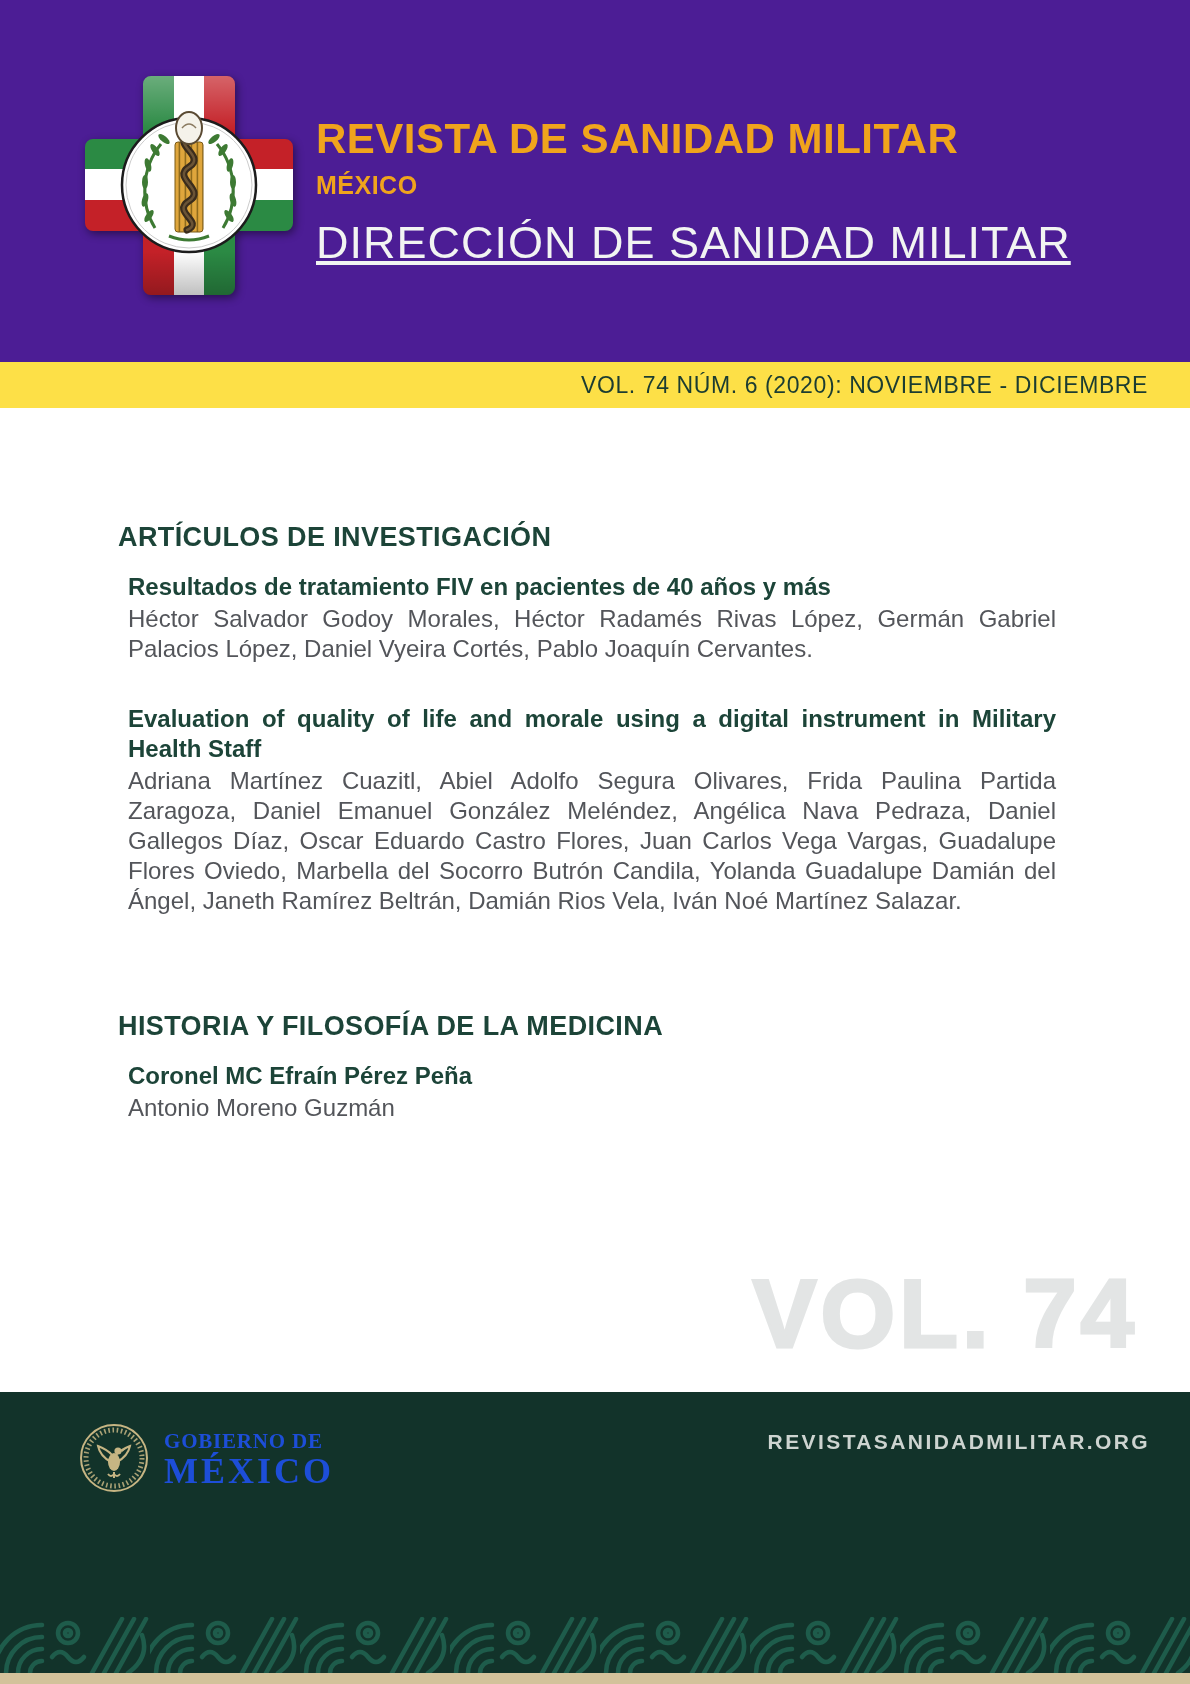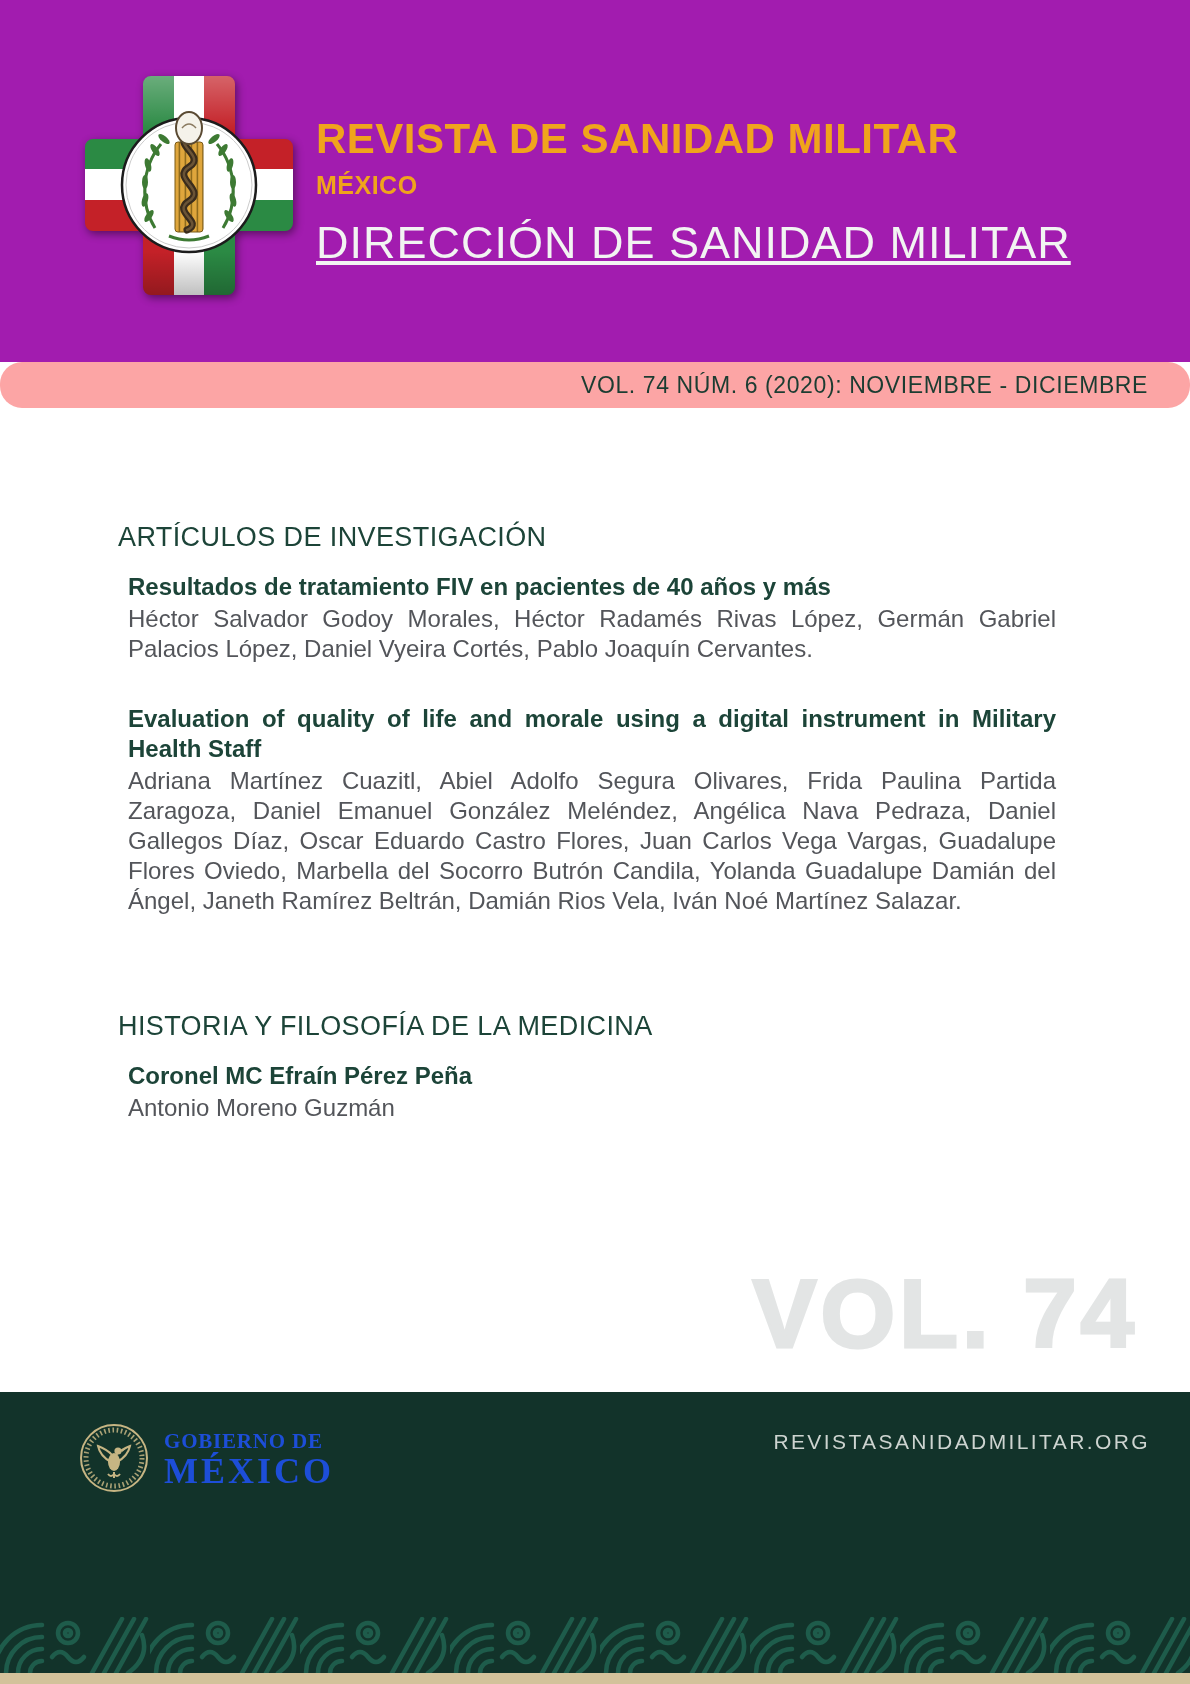--- a/index.html
+++ b/index.html
@@ -1,56 +1,56 @@
 <!DOCTYPE html>
 <html><head>
 <meta charset="utf-8">
 <style>
   html,body{margin:0;padding:0;background:#ffffff;}
   .page{
     position:relative;width:1190px;height:1684px;overflow:hidden;
     font-family:"Liberation Sans","DejaVu Sans",sans-serif;background:#ffffff;
   }
   
-  .masthead{position:absolute;top:0;left:0;width:1190px;height:362px;background:#a21caf;}
+  .masthead{position:absolute;top:0;left:0;width:1190px;height:362px;background:#4c1d95;}
   .logo{position:absolute;left:85px;top:76px;width:208px;height:219px;filter:drop-shadow(2px 3px 4px rgba(0,0,0,.45));}
   .masthead-text{position:absolute;left:316px;top:118px;}
   .journal-title{margin:0;font-size:42px;font-weight:bold;color:#F0A41C;letter-spacing:.5px;line-height:1;}
   .journal-country{margin:13px 0 0 0;font-size:25px;font-weight:bold;color:#F0A41C;letter-spacing:.5px;line-height:1;}
   .journal-dept{margin:22px 0 6px 0;font-size:45px;font-weight:300;color:#F2F4F2;letter-spacing:1px;line-height:1;text-decoration:underline;}
   
   .issue-banner{
-    position:absolute;top:362px;left:0;width:1190px;height:46px;background:#fca5a5;
-    display:flex;align-items:center;justify-content:flex-end;padding-right:42px;box-sizing:border-box;border-radius:22px;
+    position:absolute;top:362px;left:0;width:1190px;height:46px;background:#fde047;
+    display:flex;align-items:center;justify-content:flex-end;padding-right:42px;box-sizing:border-box;
   }
   .issue-banner span{font-size:23px;color:#1B3C31;letter-spacing:.6px;}
   
   .toc{position:absolute;top:408px;left:118px;width:938px;}
-  .section-heading{margin:0;font-size:27px;font-weight:normal;color:#1C4438;letter-spacing:.4px;line-height:30px;}
+  .section-heading{margin:0;font-size:27px;font-weight:bold;color:#1C4438;letter-spacing:.4px;line-height:30px;}
   .section-heading.first{margin-top:114px;}
   .section-heading.second{margin-top:95px;}
   .article{padding-left:10px;}
   .article-title{margin:0;font-size:24px;font-weight:bold;color:#1C4438;line-height:30px;text-align:justify;}
   .article .authors{margin:2px 0 0 0;font-size:24px;color:#53555A;line-height:30px;text-align:justify;}
   .article.a1{margin-top:20px;}
   .article.a2{margin-top:40px;}
   .article.a3{margin-top:20px;}
   
   .watermark{
     position:absolute;top:1266px;right:52px;font-size:96px;font-weight:bold;color:#E3E5E5;
     letter-spacing:4px;line-height:1;-webkit-text-stroke:3px #E3E5E5;
   }
   
   .footer{position:absolute;top:1392px;left:0;width:1190px;height:225px;background:#12332A;}
   .gob-logo{position:absolute;left:78px;top:1422px;display:flex;align-items:center;}
   .gob-seal{width:72px;height:72px;}
   .gob-text{margin-left:14px;font-family:"Liberation Serif","DejaVu Serif",serif;color:#1d4ed8;}
   .gob-line1{font-size:21px;font-weight:bold;letter-spacing:.8px;line-height:1.1;}
   .gob-line2{font-size:36px;font-weight:bold;letter-spacing:3px;line-height:1.05;}
-  .site-url{position:absolute;top:1430px;right:40px;font-size:21px;color:#CDD4D0;letter-spacing:2.4px;font-weight:400;}
+  .site-url{position:absolute;top:1430px;right:40px;font-size:21px;color:#CDD4D0;letter-spacing:2.4px;font-weight:700;}
   
   .pattern-band{position:absolute;top:1617px;left:0;width:1190px;height:56px;line-height:0;}
   .tan-strip{position:absolute;top:1673px;left:0;width:1190px;height:11px;background:#D3C29B;}
 </style>
 </head>
 <body>
 
 <div class="page">
 
   <header class="masthead">

